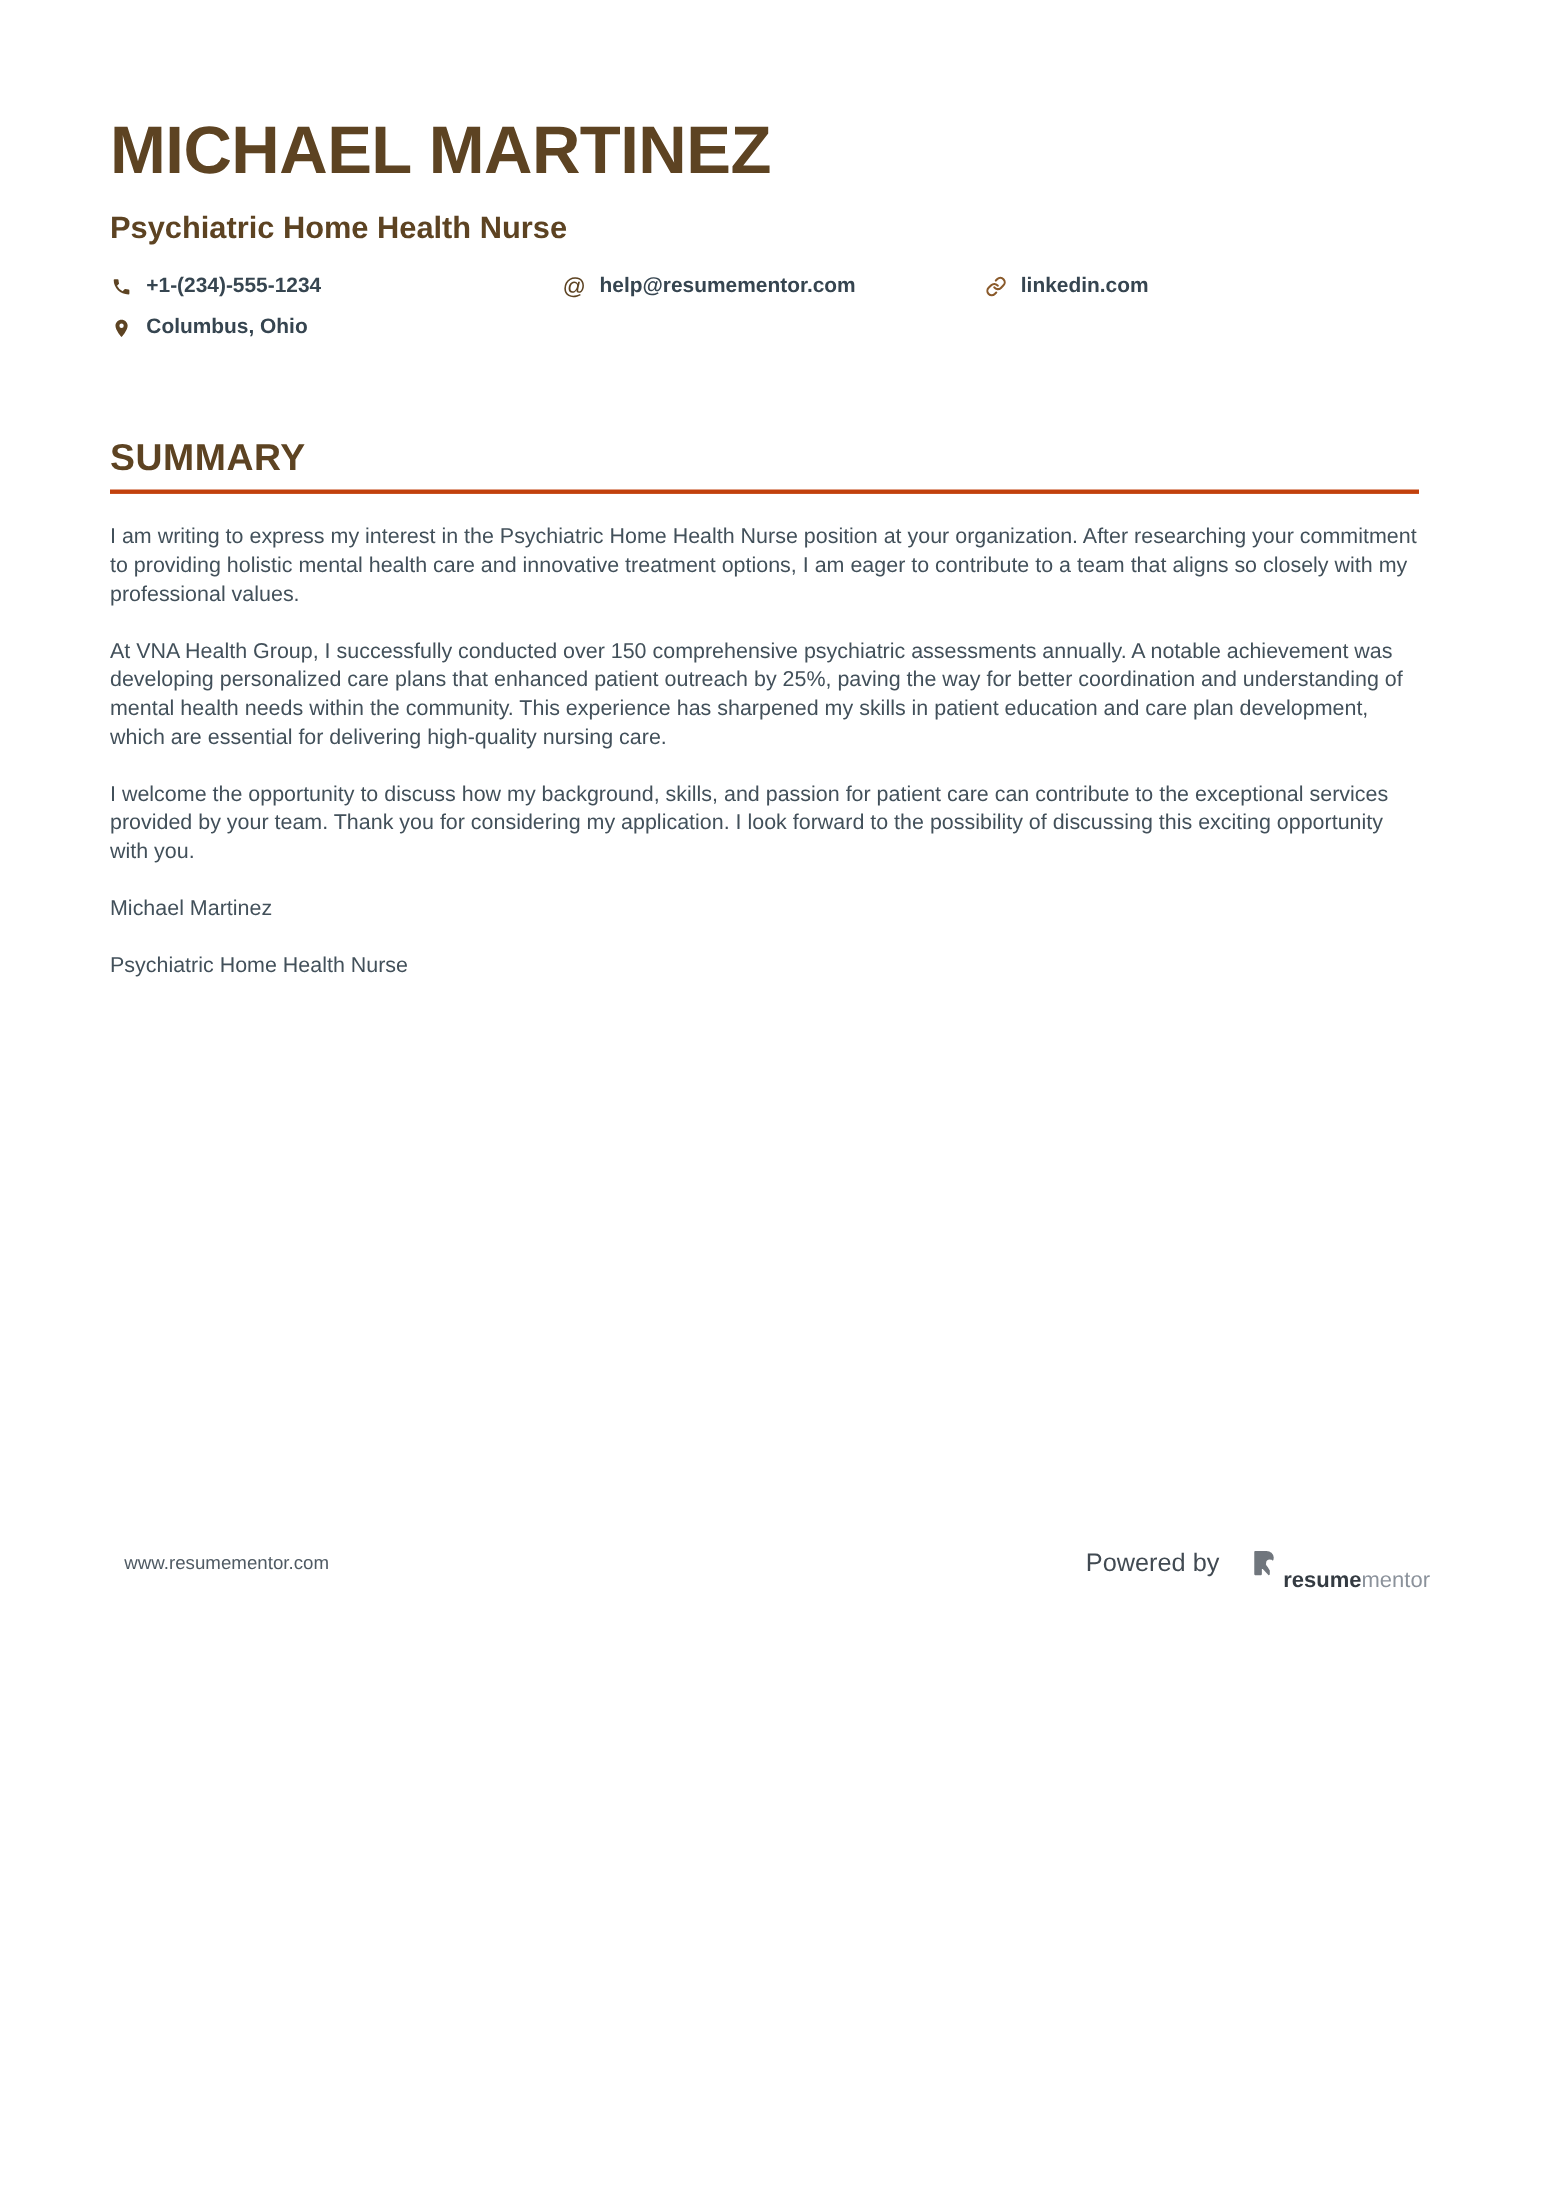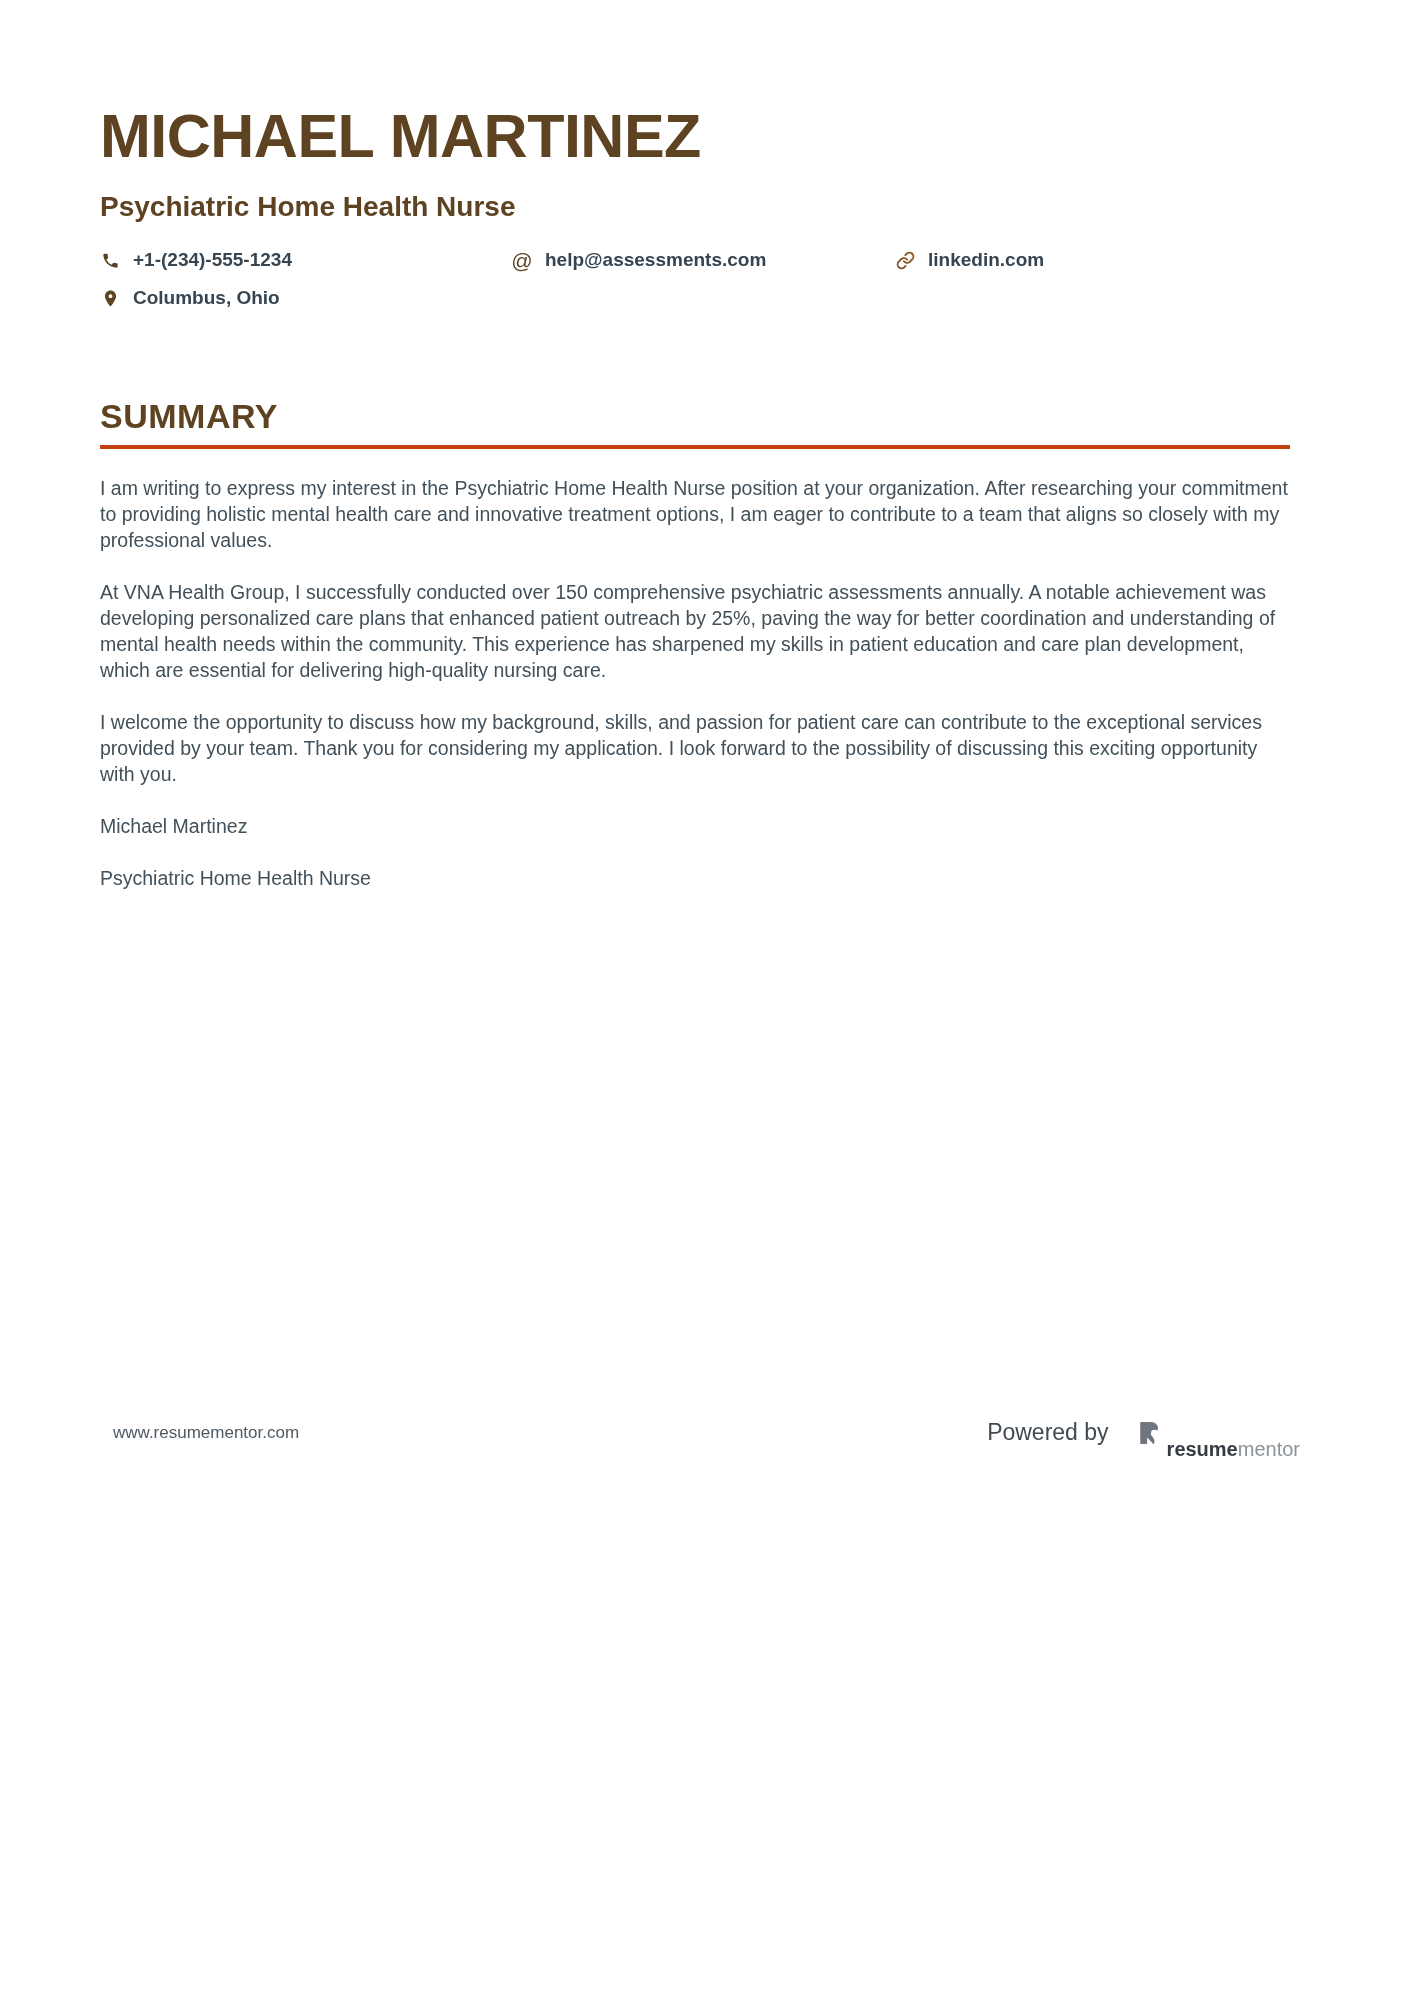--- a/index.html
+++ b/index.html
@@ -75,21 +75,21 @@
   .letter-body {
     margin-top: 6px;
     font-size: 19.5px;
     line-height: 26px;
     color: #42505a;
   }
   .letter-body p { margin: 26px 0; }
   .footer {
     position: absolute;
     left: 0; right: 0;
-    bottom: 72px;
+    bottom: 84px;
     padding: 0 110px 0 113px;
     display: flex;
     justify-content: space-between;
     align-items: center;
   }
   .footer-site {
     font-size: 17px;
     color: #4f5a63;
     text-decoration: none;
   }
@@ -127,21 +127,21 @@
         <span class="cicon">
           <svg viewBox="0 0 24 24" fill="currentColor" aria-hidden="true">
             <path d="M6.62 10.79a15.05 15.05 0 0 0 6.59 6.59l2.2-2.2a1 1 0 0 1 1.02-.24c1.12.37 2.33.57 3.57.57a1 1 0 0 1 1 1V20a1 1 0 0 1-1 1C10.4 21 3 13.6 3 4.5a1 1 0 0 1 1-1h3.5a1 1 0 0 1 1 1c0 1.24.2 2.45.57 3.57a1 1 0 0 1-.25 1.02l-2.2 2.2z"></path>
           </svg>
         </span>
         <span>+1-(234)-555-1234</span>
       </div>
 
       <div class="contact-item">
         <span class="cicon at-glyph">@</span>
-        <span>help@assessments.com</span>
+        <span>help@resumementor.com</span>
       </div>
 
       <div class="contact-item">
         <span class="cicon">
           <svg viewBox="0 0 24 24" fill="none" stroke="#8a5a2b" stroke-width="2.4" stroke-linecap="round" stroke-linejoin="round" aria-hidden="true">
             <path d="M10 13a5 5 0 0 0 7.54.54l3-3a5 5 0 0 0-7.07-7.07l-1.72 1.71"></path>
             <path d="M14 11a5 5 0 0 0-7.54-.54l-3 3a5 5 0 0 0 7.07 7.07l1.71-1.71"></path>
           </svg>
         </span>
         <span>linkedin.com</span>

